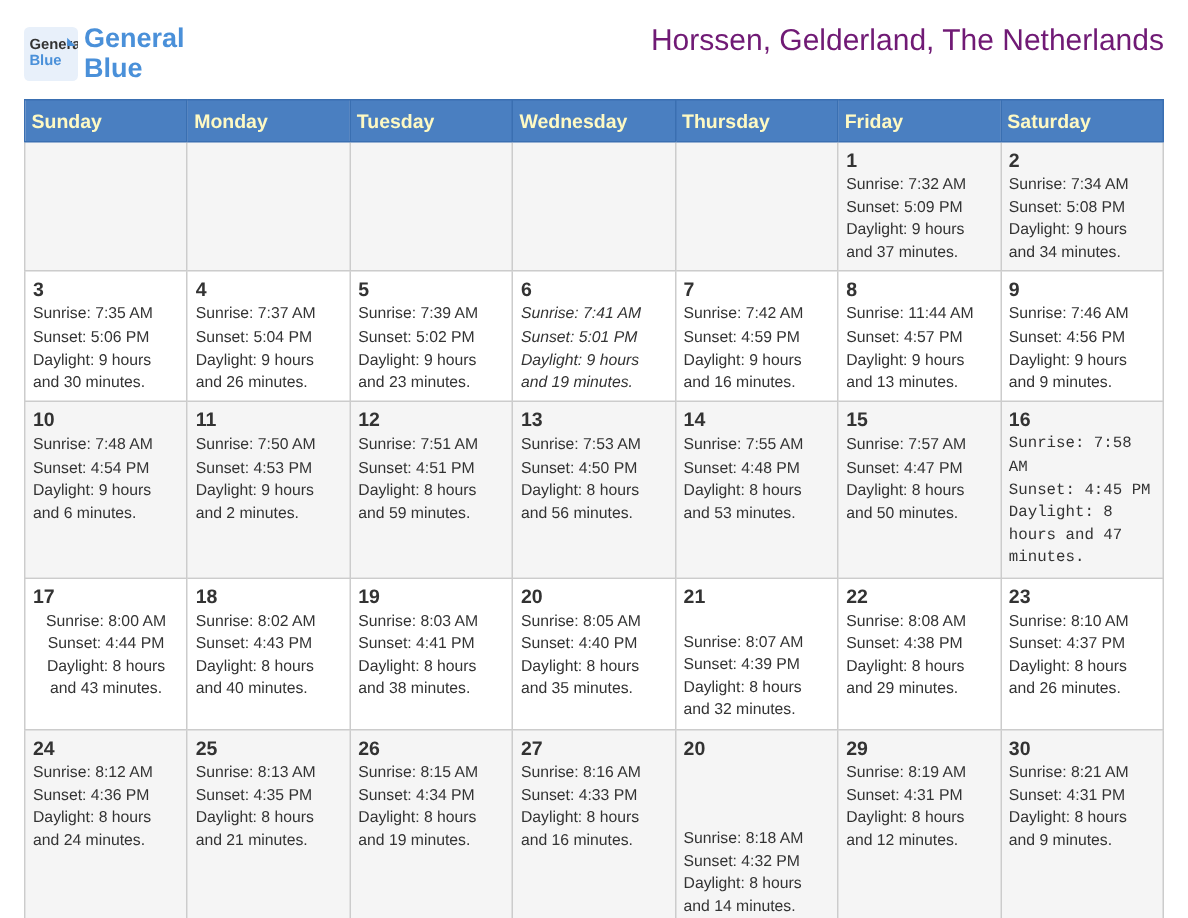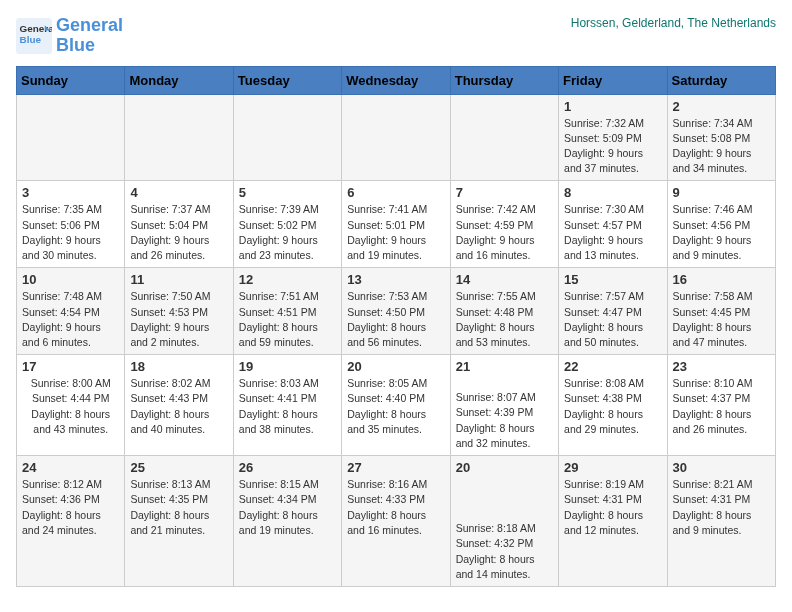--- a/index.html
+++ b/index.html
@@ -36,31 +36,31 @@
     }
     .title-area {
       text-align: right;
     }
     .month-title {
       font-size: 32px;
       font-weight: bold;
       color: #333;
     }
     .location-title {
-      font-size: 12px;
-      color: #0f766e;
+      font-size: 20px;
+      color: #701a75;
       text-align: center;
     }
     table {
       width: 100%;
       border-collapse: collapse;
     }
     thead tr th {
       background-color: #4a7fc1;
-      color: #000000;
+      color: #fef9c3;
       font-size: 13px;
       padding: 6px 4px;
       text-align: left;
       border: 1px solid #3a6fb1;
     }
     tbody tr td {
       vertical-align: top;
       border: 1px solid #ccc;
       padding: 4px 5px;
       font-size: 10.5px;
@@ -159,33 +159,33 @@
 Daylight: 9 hours and 26 minutes.</div>
         </td>
         <td>
           <span class="day-number">5</span>
           <div class="day-info" style="white-space: pre-line;">Sunrise: 7:39 AM
 Sunset: 5:02 PM
 Daylight: 9 hours and 23 minutes.</div>
         </td>
         <td>
           <span class="day-number">6</span>
-          <div class="day-info" style="white-space: pre-line;">Sunrise: 7:41 AM
+          <div class="day-info" style="white-space: pre-line; font-style: italic;">Sunrise: 7:41 AM
 Sunset: 5:01 PM
 Daylight: 9 hours and 19 minutes.</div>
         </td>
         <td>
           <span class="day-number">7</span>
           <div class="day-info" style="white-space: pre-line;">Sunrise: 7:42 AM
 Sunset: 4:59 PM
 Daylight: 9 hours and 16 minutes.</div>
         </td>
         <td>
           <span class="day-number">8</span>
-          <div class="day-info" style="white-space: pre-line;">Sunrise: 7:30 AM
+          <div class="day-info" style="white-space: pre-line;">Sunrise: 11:44 AM
 Sunset: 4:57 PM
 Daylight: 9 hours and 13 minutes.</div>
         </td>
         <td>
           <span class="day-number">9</span>
           <div class="day-info" style="white-space: pre-line;">Sunrise: 7:46 AM
 Sunset: 4:56 PM
 Daylight: 9 hours and 9 minutes.</div>
         </td>
       </tr>
@@ -221,21 +221,21 @@
 Daylight: 8 hours and 53 minutes.</div>
         </td>
         <td>
           <span class="day-number">15</span>
           <div class="day-info" style="white-space: pre-line;">Sunrise: 7:57 AM
 Sunset: 4:47 PM
 Daylight: 8 hours and 50 minutes.</div>
         </td>
         <td>
           <span class="day-number">16</span>
-          <div class="day-info" style="white-space: pre-line;">Sunrise: 7:58 AM
+          <div class="day-info" style="white-space: pre-line; font-family: Liberation Mono, monospace;">Sunrise: 7:58 AM
 Sunset: 4:45 PM
 Daylight: 8 hours and 47 minutes.</div>
         </td>
       </tr>
       <tr>
         <td>
           <span class="day-number">17</span>
           <div class="day-info" style="white-space: pre-line; text-align: center;">Sunrise: 8:00 AM
 Sunset: 4:44 PM
 Daylight: 8 hours and 43 minutes.</div>

